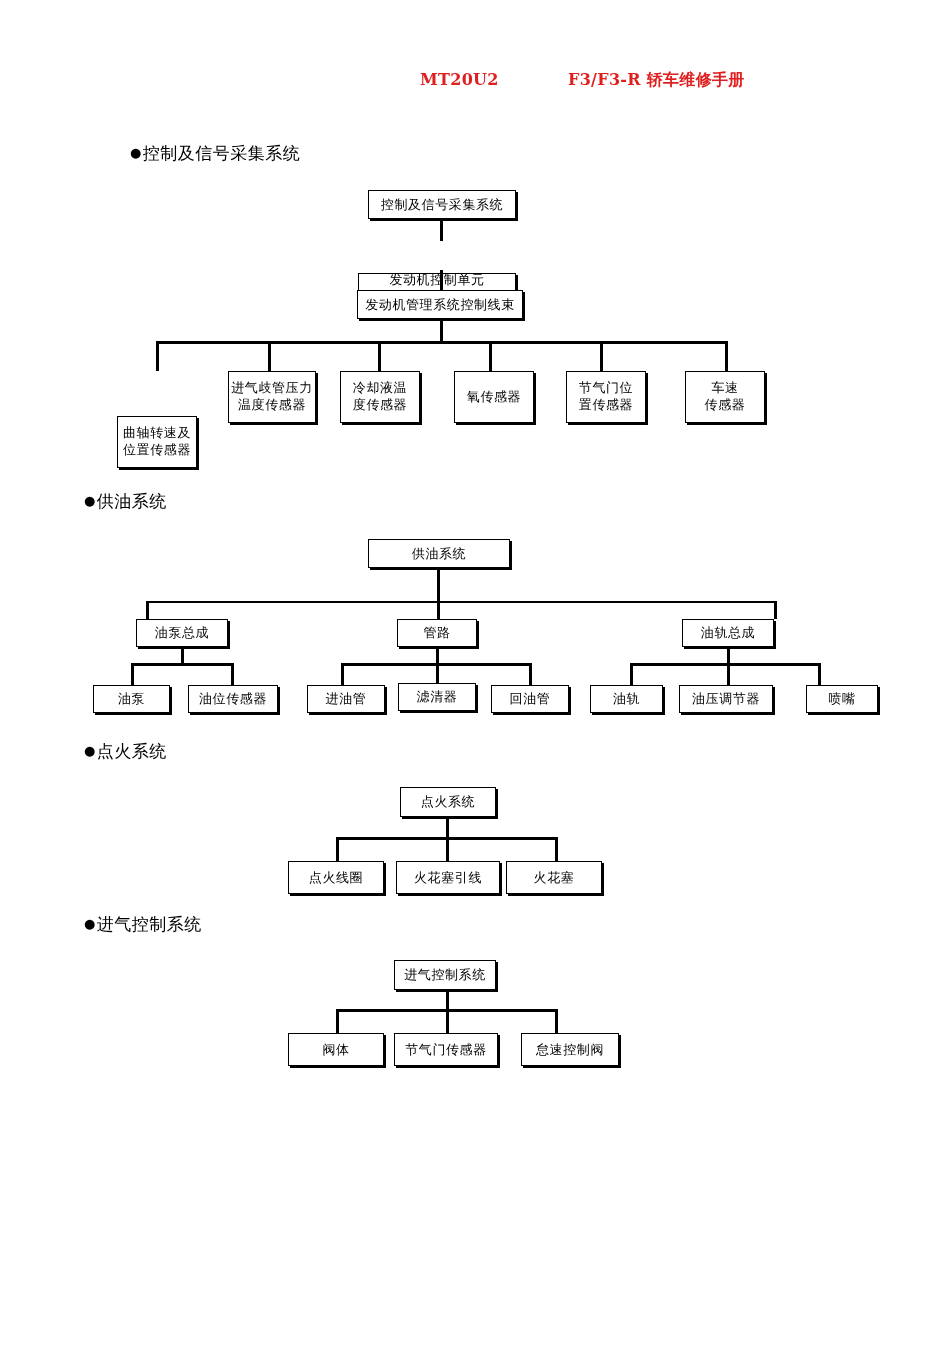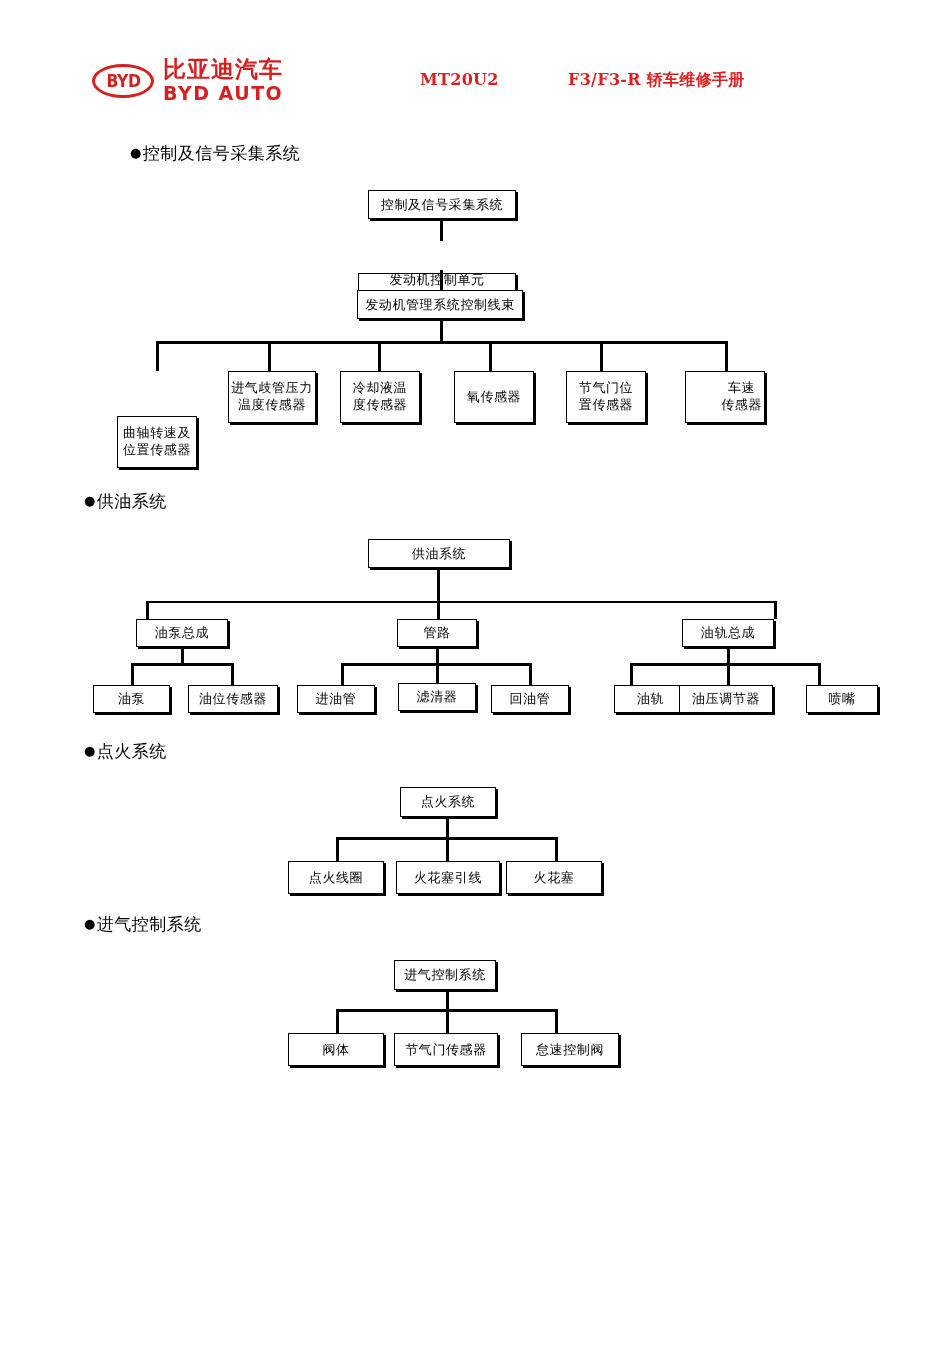--- a/index.html
+++ b/index.html
@@ -128,29 +128,20 @@
     background: #000;
   }
   .vline { width: 3px; }
   .hline { height: 3px; }
   .hline.thin { height: 2px; }
 </style>
 </head>
 <body>
 
 <div class="page-header">
-  <div class="logo-block">
-    <div class="logo-oval">
-      <span>BYD</span>
-    </div>
-    <div class="logo-text">
-      <div class="logo-cn">比亚迪汽车</div>
-      <div class="logo-en">BYD AUTO</div>
-    </div>
-  </div>
   <div class="hdr-code">MT20U2</div>
   <div class="hdr-title">F3/F3-R 轿车维修手册</div>
 </div>
 
 <div class="section-heading" style="left:84px; top:142px;margin-left:46px;">
   <span class="bullet">●</span><span>控制及信号采集系统</span>
 </div>
 
 <div class="dbox" style="left:368px; top:190px; width:148px; height:29px;">控制及信号采集系统</div>
 <div class="vline" style="left:440px; top:219px; height:22px;"></div>
@@ -176,21 +167,21 @@
 <div class="dbox two-line" style="left:228px; top:371px; width:88px; height:52px;">
   <div><span>进气歧管压力</span><br><span>温度传感器</span></div>
 </div>
 <div class="dbox two-line" style="left:340px; top:371px; width:80px; height:52px;">
   <div><span>冷却液温</span><br><span>度传感器</span></div>
 </div>
 <div class="dbox" style="left:454px; top:371px; width:80px; height:52px;">氧传感器</div>
 <div class="dbox two-line" style="left:566px; top:371px; width:80px; height:52px;">
   <div><span>节气门位</span><br><span>置传感器</span></div>
 </div>
-<div class="dbox two-line" style="left:685px; top:371px; width:80px; height:52px;justify-content:flex-end;">
+<div class="dbox two-line" style="left:685px; top:371px; width:80px; height:52px;">
   <div><span>车速</span><br><span>传感器</span></div>
 </div>
 
 <div class="section-heading" style="left:84px; top:490px;">
   <span class="bullet">●</span><span>供油系统</span>
 </div>
 
 <div class="dbox" style="left:368px; top:539px; width:142px; height:29px;">供油系统</div>
 <div class="vline" style="left:437px; top:568px; height:35px;"></div>
 <div class="hline thin" style="left:146px; top:601px; width:630px;"></div>
@@ -206,31 +197,31 @@
 <div class="vline" style="left:231px; top:663px; height:22px;"></div>
 <div class="dbox" style="left:93px; top:685px; width:77px; height:28px;">油泵</div>
 <div class="dbox" style="left:188px; top:685px; width:90px; height:28px;">油位传感器</div>
 
 <div class="dbox" style="left:397px; top:619px; width:80px; height:28px;">管路</div>
 <div class="vline" style="left:436px; top:647px; height:18px;"></div>
 <div class="hline" style="left:341px; top:663px; width:190px;"></div>
 <div class="vline" style="left:341px; top:663px; height:22px;"></div>
 <div class="vline" style="left:436px; top:663px; height:22px;"></div>
 <div class="vline" style="left:529px; top:663px; height:22px;"></div>
-<div class="dbox" style="left:297px; top:685px; width:78px; height:28px;">进油管</div>
+<div class="dbox" style="left:307px; top:685px; width:78px; height:28px;">进油管</div>
 <div class="dbox" style="left:398px; top:683px; width:78px; height:28px;">滤清器</div>
 <div class="dbox" style="left:491px; top:685px; width:78px; height:28px;">回油管</div>
 
 <div class="dbox" style="left:682px; top:619px; width:92px; height:28px;">油轨总成</div>
 <div class="vline" style="left:727px; top:647px; height:18px;"></div>
 <div class="hline" style="left:630px; top:663px; width:190px;"></div>
 <div class="vline" style="left:630px; top:663px; height:22px;"></div>
 <div class="vline" style="left:727px; top:663px; height:22px;"></div>
 <div class="vline" style="left:818px; top:663px; height:22px;"></div>
-<div class="dbox" style="left:614px; top:685px; width:73px; height:28px;">油轨</div>
+<div class="dbox" style="left:590px; top:685px; width:73px; height:28px;">油轨</div>
 <div class="dbox" style="left:679px; top:685px; width:94px; height:28px;">油压调节器</div>
 <div class="dbox" style="left:781px; top:685px; width:72px; height:28px;margin-left:25px;">喷嘴</div>
 
 <div class="section-heading" style="left:84px; top:740px;">
   <span class="bullet">●</span><span>点火系统</span>
 </div>
 
 <div class="dbox" style="left:400px; top:787px; width:96px; height:30px;">点火系统</div>
 <div class="vline" style="left:446px; top:817px; height:22px;"></div>
 <div class="hline" style="left:336px; top:837px; width:222px;"></div>

